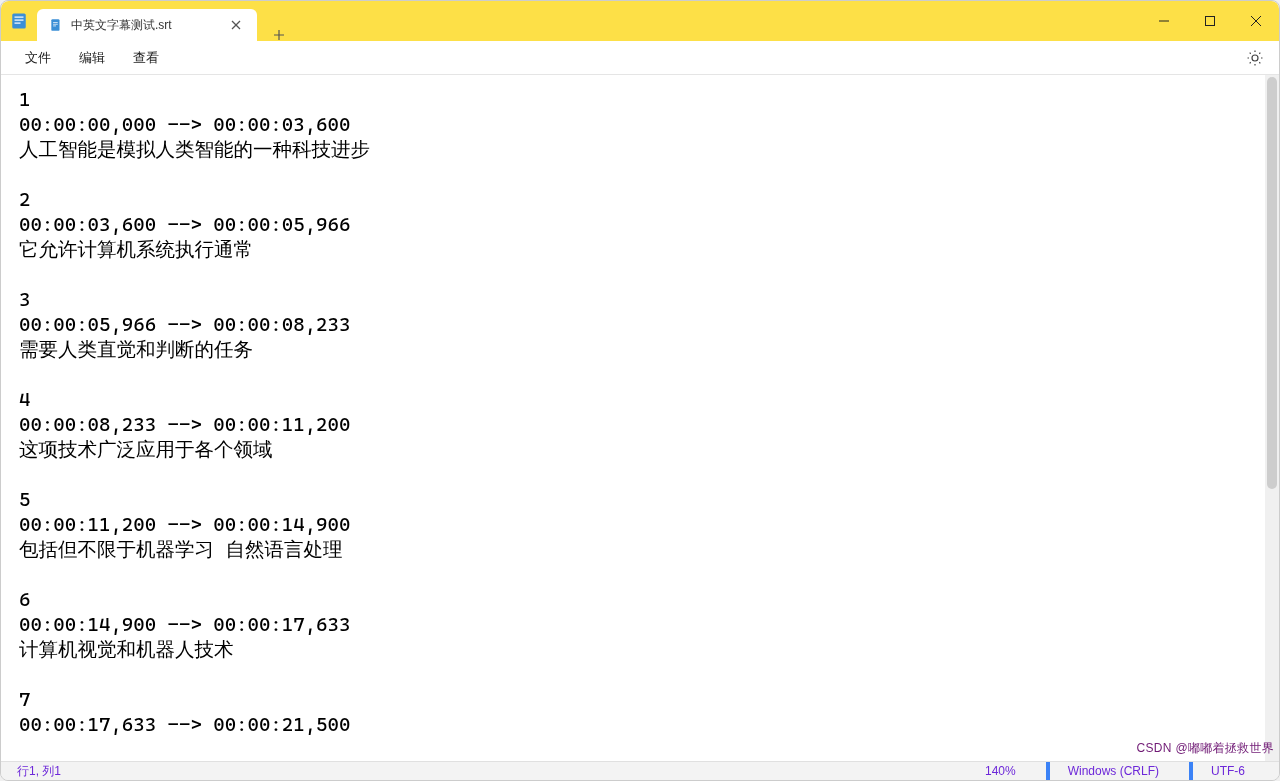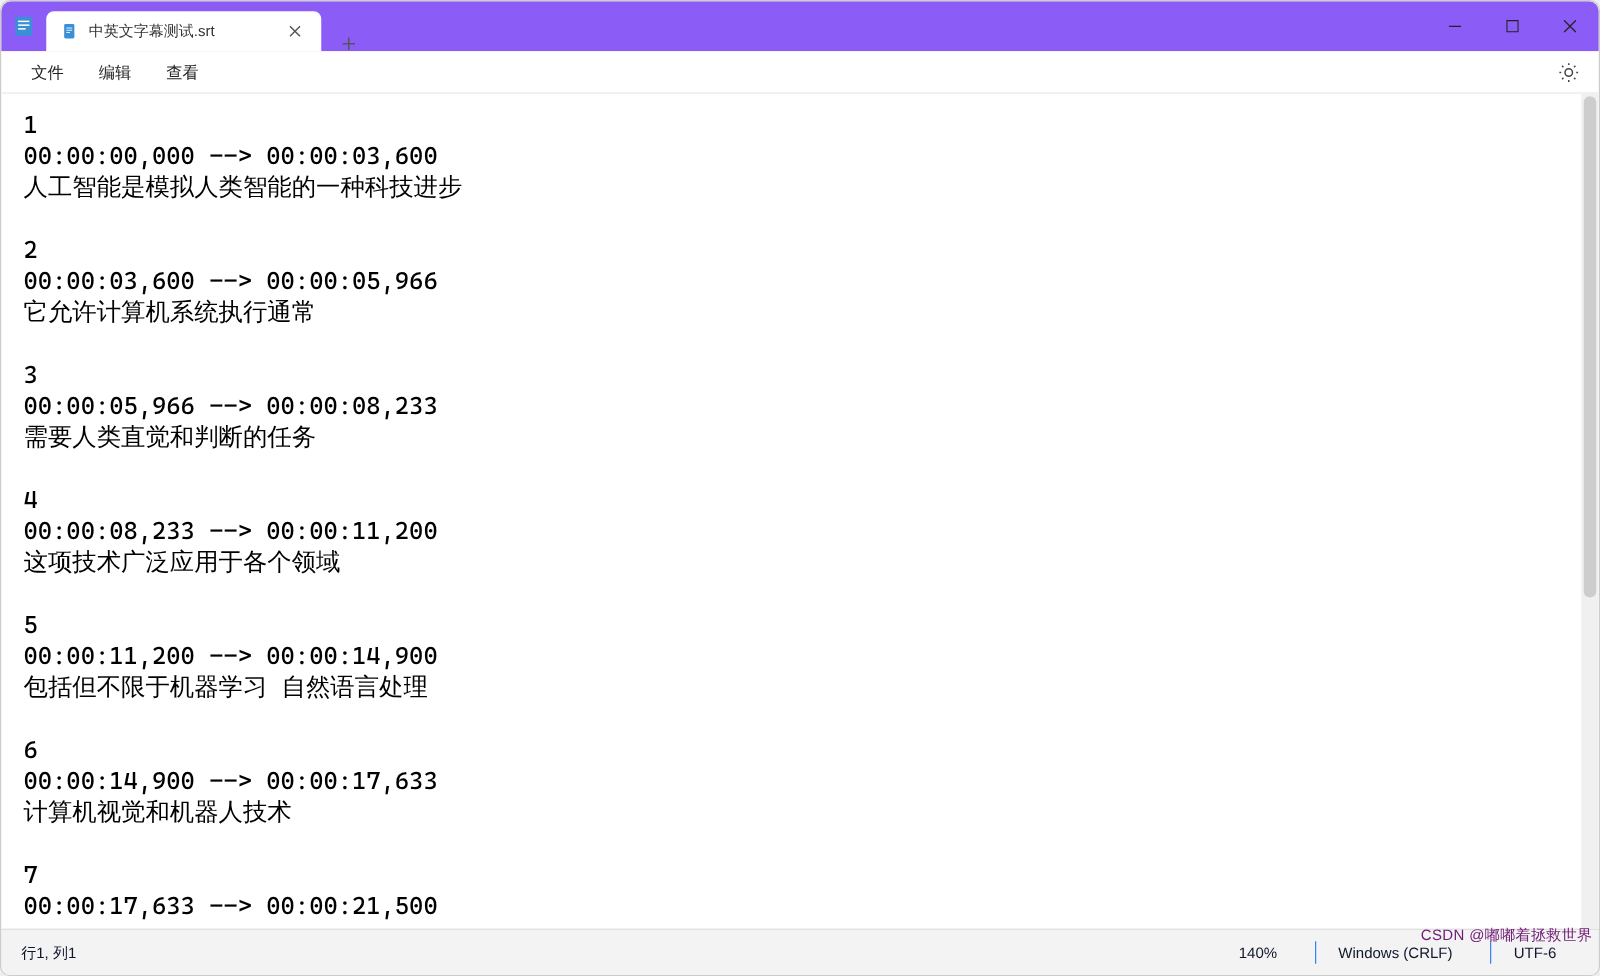--- a/index.html
+++ b/index.html
@@ -9,21 +9,21 @@
   width: 1280px;
   height: 781px;
   overflow: hidden;
   display: flex;
   flex-direction: column;
   border: 1px solid #ccc;
   border-radius: 8px;
 }
 .titlebar {
   height: 40px;
-  background: #8b5cf6;
+  background: #fde047;
   display: flex;
   align-items: stretch;
   border-radius: 8px 8px 0 0;
 }
 .app-icon {
   width: 36px;
   display: flex;
   align-items: center;
   justify-content: center;
 }
@@ -121,32 +121,32 @@
   flex-direction: column;
 }
 .scrollbar-thumb {
   width: 10px;
   margin: 2px auto 0;
   height: 60%;
   background: #cdcdcd;
   border-radius: 5px;
 }
 .statusbar {
-  height: 37px;
+  height: 19px;
   background: #f3f3f3;
   border-top: 1px solid #e0e0e0;
   display: flex;
   align-items: center;
   font-size: 12px;
-  color: #0f172a;
+  color: #6d28d9;
   padding: 0 16px;
 }
 .status-left { flex: 1; }
 .status-right { display: flex; align-items: center; gap: 12px; }
-.status-cell { padding: 0 18px; border-left: 1px solid #3b82f6; height: 18px; display:flex; align-items:center; }
+.status-cell { padding: 0 18px; border-left: 4px solid #3b82f6; height: 18px; display:flex; align-items:center; }
 .status-cell:first-child { border-left:none; }
 .watermark {
   position: absolute;
   right: 6px;
   bottom: 24px;
   font-size: 12px;
   color: #701a75;
   letter-spacing: 0.3px;
   pointer-events: none;
 }

